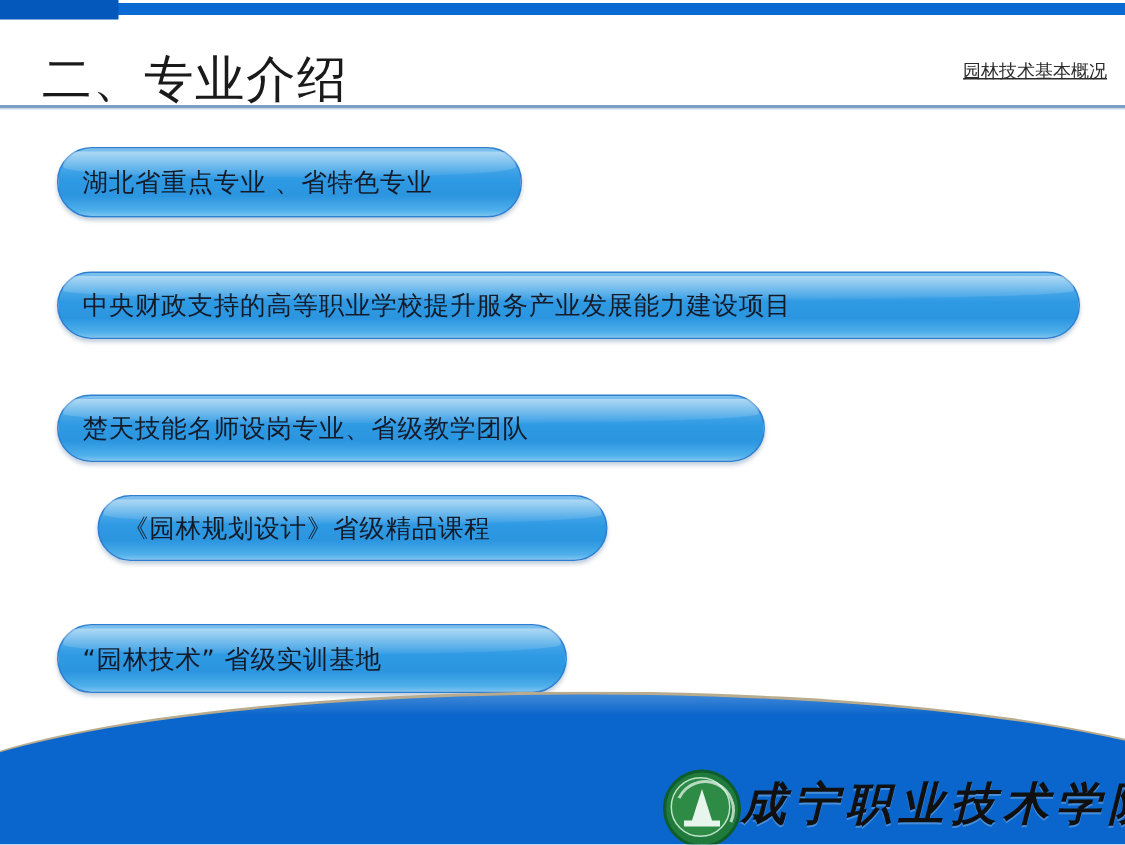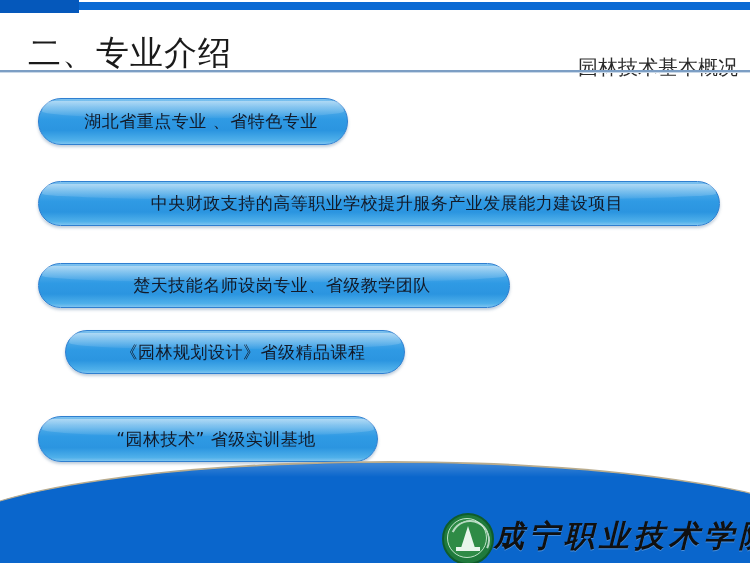--- a/index.html
+++ b/index.html
@@ -50,25 +50,26 @@
     top: 31px;
     font-family: "DejaVu Serif", "Liberation Serif", serif;
     font-size: 33px;
     color: #1a1a1a;
     letter-spacing: 1px;
     white-space: nowrap;
   }
   .header-subtitle {
     position: absolute;
     right: 12px;
-    top: 54px;
+    top: 39px;
     font-family: "DejaVu Sans", "Liberation Sans", sans-serif;
-    font-size: 20px;
+    font-size: 12px;
     color: #2b2b2b;
     white-space: nowrap;
+    text-decoration: underline;
   }
   .header-rule {
     position: absolute;
     left: 0;
     top: 70px;
     width: 750px;
     height: 2px;
     background: #7c9ec4;
   }
   .header-rule-shadow {
@@ -89,21 +90,20 @@
     background: linear-gradient(to bottom,
         #7ec2ef 0%,
         #55aee9 18%,
         #2f9ae4 45%,
         #2b95e0 70%,
         #4fb0ea 92%,
         #7cc4f0 100%);
     box-shadow: 0 2px 3px rgba(70,110,150,0.35);
     display: flex;
     align-items: center;
-    justify-content: center;
   }
   .box-inner-sheen {
     position: absolute;
     left: 3px; right: 3px; top: 2px;
     height: 38%;
     border-radius: 10px 10px 40% 40%;
     background: linear-gradient(to bottom, rgba(255,255,255,0.42), rgba(255,255,255,0.04));
     pointer-events: none;
   }
   .box-label {

